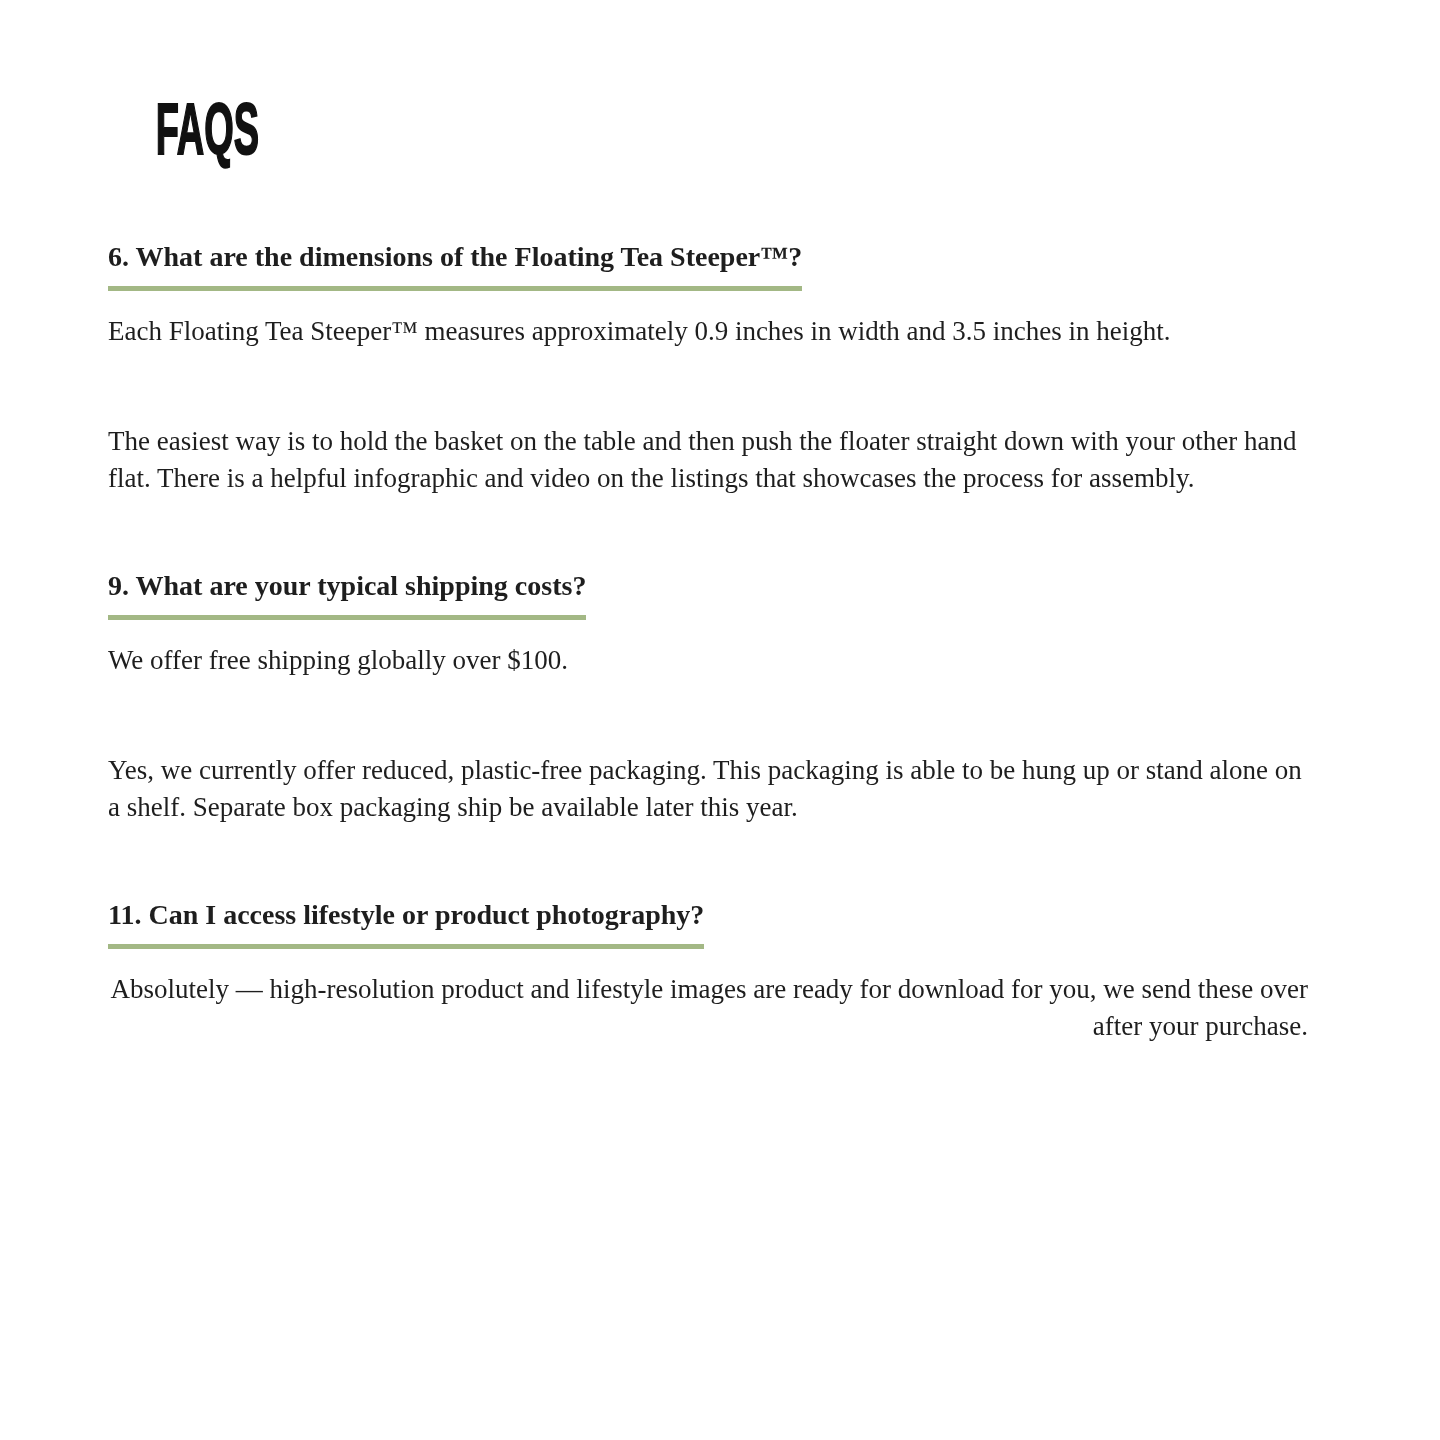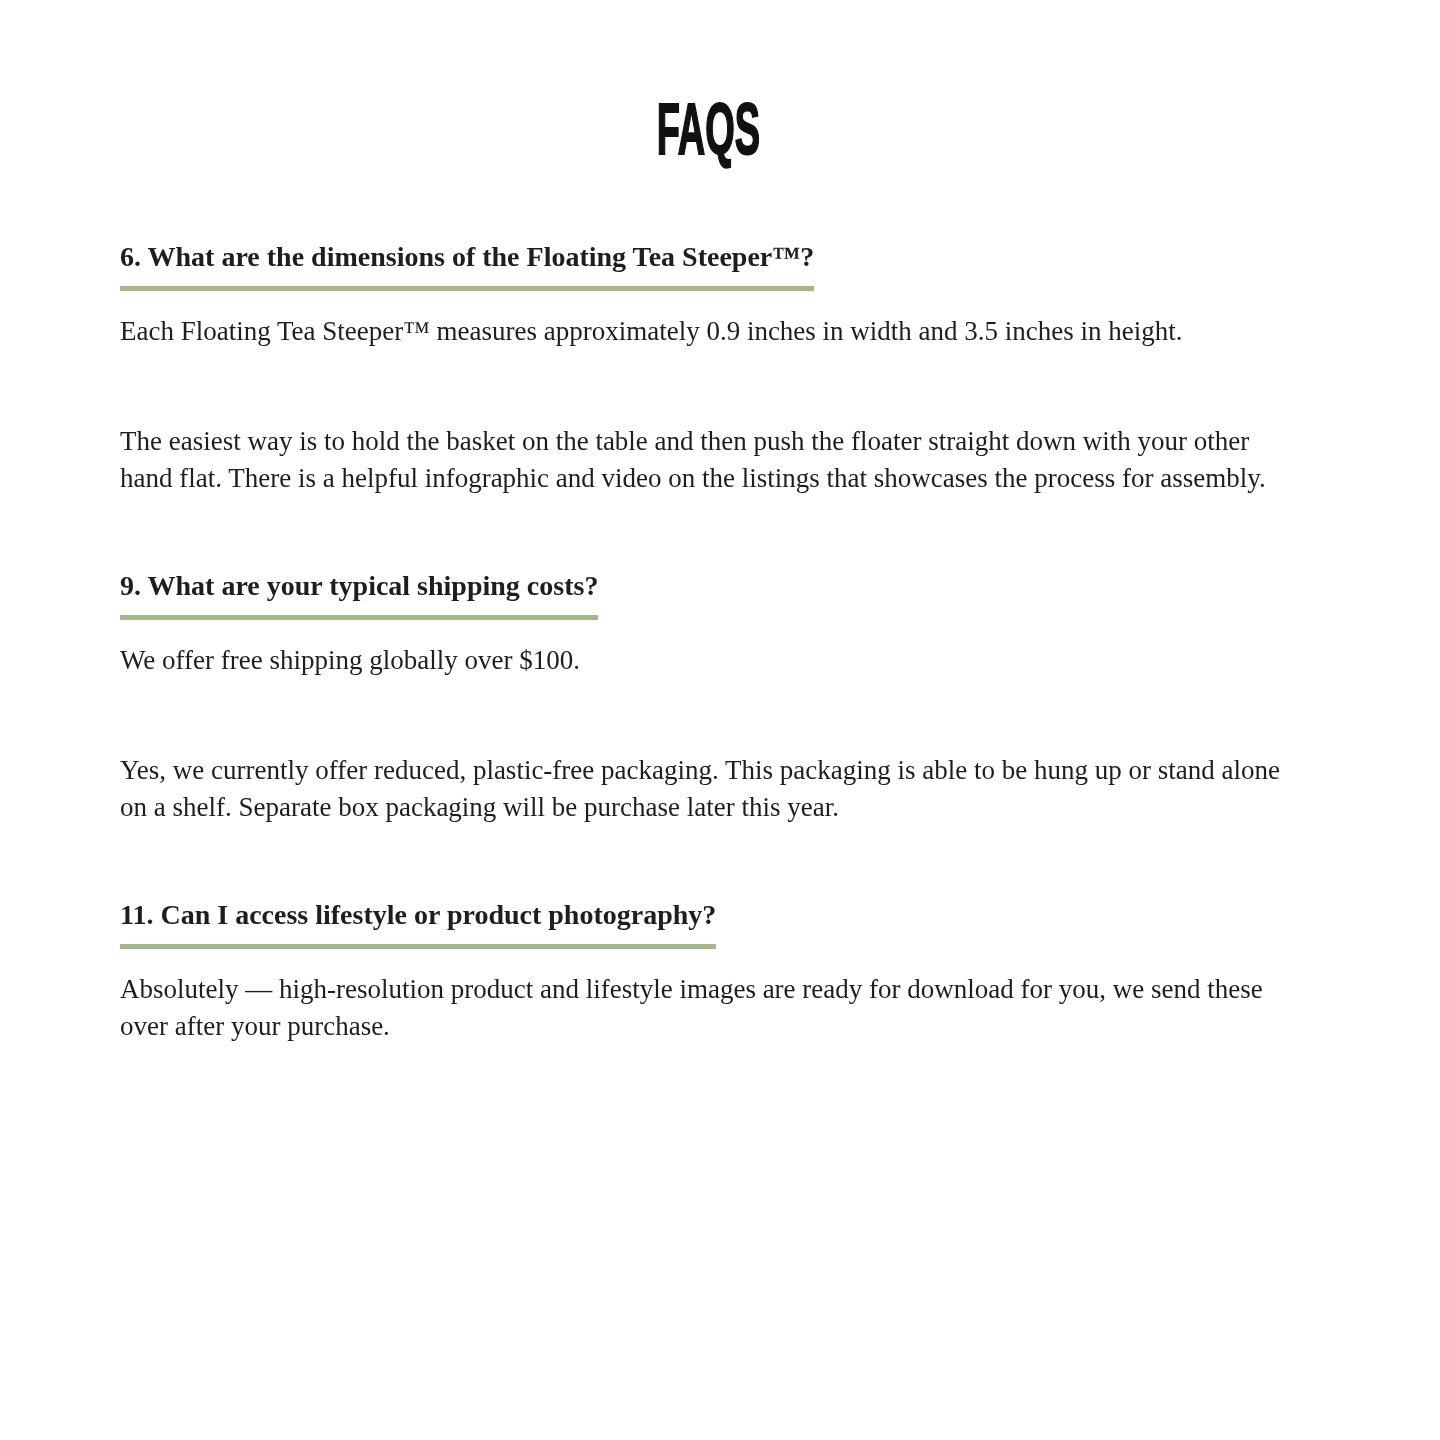--- a/index.html
+++ b/index.html
@@ -15,45 +15,44 @@
     font-family: "Liberation Serif", "DejaVu Serif", serif;
   }
   .container {
     width: 1200px;
     margin-left: 108px;
     padding-bottom: 100px;
   }
   .page-title {
     margin: 92px 0 0 0;
     padding: 0;
-    text-align: center;
     line-height: 1;
     height: 73px;
   }
   .title-text {
     display: inline-block;
     font-family: "Liberation Sans", "DejaVu Sans", sans-serif;
     font-weight: bold;
     font-size: 73px;
     line-height: 1;
     color: var(--title, #111111);
     -webkit-text-stroke: 2px var(--title, #111111);
     transform: scaleX(0.52);
     transform-origin: center center;
     white-space: nowrap;
   }
   .faq-list {
     margin-top: 76px;
   }
   .faq-item {
     margin-bottom: 73px;
-    margin-left: 12px;
   }
   .faq-item:last-child {
     margin-bottom: 0;
+    text-align: right;
   }
   .faq-question {
     display: table; 
     margin: 0;
     font-size: 28px;
     font-weight: bold;
     line-height: 1.15;
     color: var(--text, #1e1e1e);
     padding-bottom: 13px;
     border-bottom: 5px solid var(--accent, #a3b885);
@@ -83,21 +82,21 @@
         <p class="faq-answer">The easiest way is to hold the basket on the table and then push the floater straight down with your other hand flat. There is a helpful infographic and video on the listings that showcases the process for assembly.</p>
       </article>
 
 
       <article class="faq-item">
         <h2 class="faq-question">9. What are your typical shipping costs?</h2>
         <p class="faq-answer">We offer free shipping globally over $100.</p>
       </article>
 
       <article class="faq-item">
-        <p class="faq-answer">Yes, we currently offer reduced, plastic-free packaging. This packaging is able to be hung up or stand alone on a shelf. Separate box packaging will be purchase later this year.</p>
+        <p class="faq-answer">Yes, we currently offer reduced, plastic-free packaging. This packaging is able to be hung up or stand alone on a shelf. Separate box packaging ship be available later this year.</p>
       </article>
 
       <article class="faq-item">
         <h2 class="faq-question">11. Can I access lifestyle or product photography?</h2>
         <p class="faq-answer">Absolutely — high-resolution product and lifestyle images are ready for download for you, we send these over after your purchase.</p>
       </article>
 
   </section>
 </main>
 

